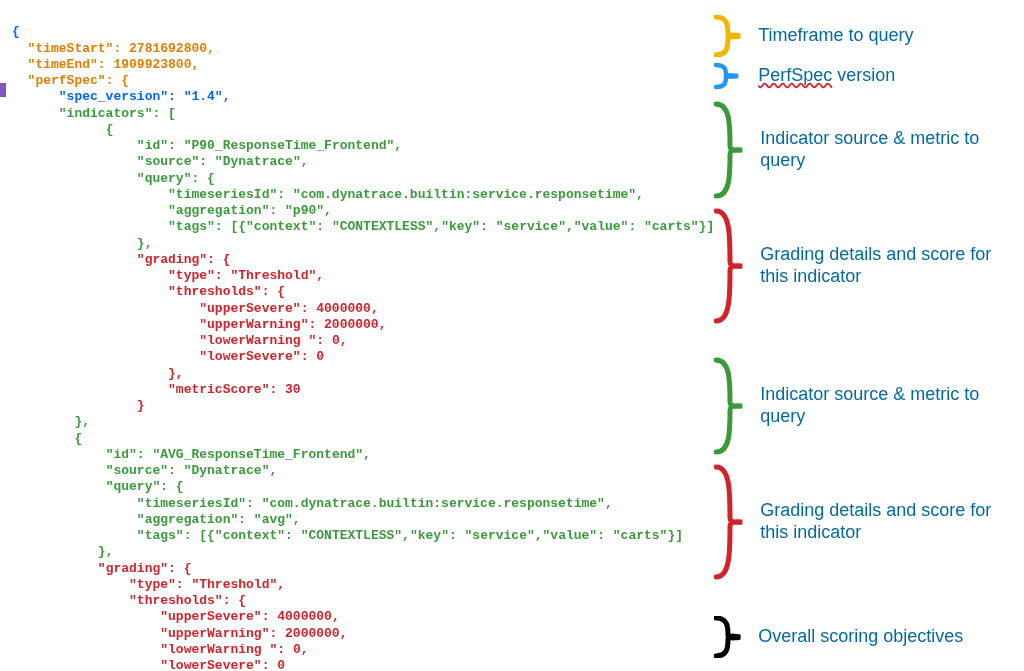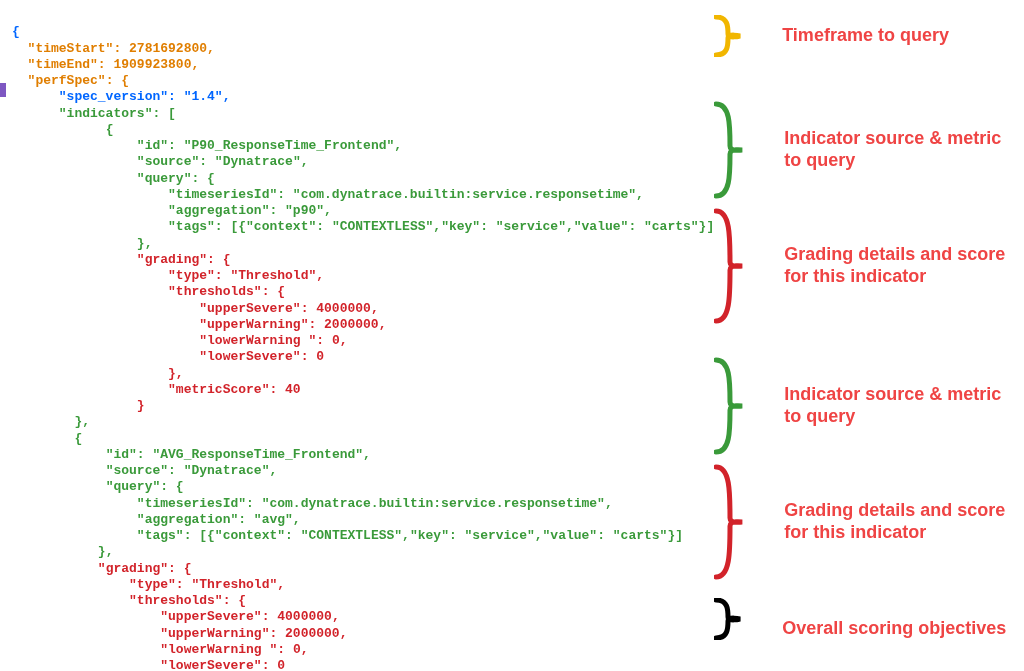--- a/index.html
+++ b/index.html
@@ -29,24 +29,23 @@
   }
   .ann {
     position: absolute;
     left: 0;
     display: flex;
     align-items: center;
   }
   .ann-label {
     font-family: Arial, Helvetica, sans-serif;
     font-size: 18px;
-    font-weight: bold;
-    color: #ef4444;
+    font-weight: normal;
+    color: #0369a1;
     line-height: 1.2;
-    margin-left: 24px;
   }
   .bracket {
     margin-right: 14px;
     flex-shrink: 0;
   }
   .k-blue    { color: #0066ff; font-weight: bold; }
   .k-orange  { color: #e07e00; font-weight: bold; }
   .k-green   { color: #3a9a3a; font-weight: bold; }
   .k-red     { color: #d2232a; font-weight: bold; }
   .underline-wavy {
@@ -85,21 +84,21 @@
                     <span class="k-green">"tags"</span><span class="k-green">: [{</span><span class="k-green">"context"</span><span class="k-green">: "</span><span class="k-green">CONTEXTLESS</span><span class="k-green">",</span><span class="k-green">"key"</span><span class="k-green">: "</span><span class="k-green">service</span><span class="k-green">",</span><span class="k-green">"value"</span><span class="k-green">: "</span><span class="k-green">carts</span><span class="k-green">"}]</span>
                 <span class="k-green">},</span>
                 <span class="k-red">"grading"</span><span class="k-red">: {</span>
                     <span class="k-red">"type"</span><span class="k-red">: "</span><span class="k-red">Threshold</span><span class="k-red">",</span>
                     <span class="k-red">"thresholds"</span><span class="k-red">: {</span>
                         <span class="k-red">"upperSevere"</span><span class="k-red">: </span><span class="k-red">4000000</span><span class="k-red">,</span>
                         <span class="k-red">"upperWarning"</span><span class="k-red">: </span><span class="k-red">2000000</span><span class="k-red">,</span>
                         <span class="k-red">"lowerWarning "</span><span class="k-red">: </span><span class="k-red">0</span><span class="k-red">,</span>
                         <span class="k-red">"lowerSevere"</span><span class="k-red">: </span><span class="k-red">0</span>
                     <span class="k-red">},</span>
-                    <span class="k-red">"metricScore"</span><span class="k-red">: </span><span class="k-red">40</span>
+                    <span class="k-red">"metricScore"</span><span class="k-red">: </span><span class="k-red">30</span>
                 <span class="k-red">}</span>
         <span class="k-green">},</span>
         <span class="k-green">{</span>
             <span class="k-green">"id"</span><span class="k-green">: "</span><span class="k-green">AVG_ResponseTime_Frontend</span><span class="k-green">",</span>
             <span class="k-green">"source"</span><span class="k-green">: "</span><span class="k-green">Dynatrace</span><span class="k-green">",</span>
             <span class="k-green">"query"</span><span class="k-green">: {</span>
                 <span class="k-green">"timeseriesId"</span><span class="k-green">: "</span><span class="k-green">com.dynatrace.builtin:service.responsetime</span><span class="k-green">",</span>
                 <span class="k-green">"aggregation"</span><span class="k-green">: "</span><span class="k-green">avg</span><span class="k-green">",</span>
                 <span class="k-green">"tags"</span><span class="k-green">: [{</span><span class="k-green">"context"</span><span class="k-green">: "</span><span class="k-green">CONTEXTLESS</span><span class="k-green">",</span><span class="k-green">"key"</span><span class="k-green">: "</span><span class="k-green">service</span><span class="k-green">",</span><span class="k-green">"value"</span><span class="k-green">: "</span><span class="k-green">carts</span><span class="k-green">"}]</span>
            <span class="k-green">},</span>
@@ -122,20 +121,28 @@
 
 <div class="annotations">
 
   <div class="ann" style="top:7px;">
     <svg class="bracket" width="30" height="42">
       <path d="M2,2 C14,2 14,12 14,19 C14,24 26,21 26,21 C26,21 14,18 14,23 C14,30 14,40 2,40" stroke="#f1b600" stroke-width="5" fill="none" stroke-linecap="round"></path>
     </svg>
     <div class="ann-label">Timeframe to query</div>
   </div>
 
+  <div class="ann" style="top:54px;">
+    <svg class="bracket" width="30" height="28">
+      <path d="M2,3 C12,3 12,9 12,13 C12,16 24,14 24,14 C24,14 12,12 12,15 C12,19 12,25 2,25" stroke="#2196f3" stroke-width="4.5" fill="none" stroke-linecap="round"></path>
+    </svg>
+    <div class="ann-label">
+      <span class="underline-wavy">PerfSpec</span><span> version</span>
+    </div>
+  </div>
 
   <div class="ann" style="top:92px;">
     <svg class="bracket" width="32" height="100">
       <path d="M2,4 C16,4 16,25 16,46 C16,52 28,50 28,50 C28,50 16,48 16,54 C16,75 16,96 2,96" stroke="#3a9a3a" stroke-width="5" fill="none" stroke-linecap="round"></path>
     </svg>
     <div class="ann-label">Indicator source &amp; metric to query</div>
   </div>
 
   <div class="ann" style="top:198px;">
     <svg class="bracket" width="32" height="120">
@@ -151,21 +158,21 @@
     <div class="ann-label">Indicator source &amp; metric to query</div>
   </div>
 
   <div class="ann" style="top:454px;">
     <svg class="bracket" width="32" height="120">
       <path d="M2,5 C16,5 16,30 16,56 C16,62 28,60 28,60 C28,60 16,58 16,64 C16,90 16,115 2,115" stroke="#d2232a" stroke-width="5" fill="none" stroke-linecap="round"></path>
     </svg>
     <div class="ann-label">Grading details and score for this indicator</div>
   </div>
 
-  <div class="ann" style="top:590px;align-items:flex-end;">
+  <div class="ann" style="top:608px;">
     <svg class="bracket" width="30" height="42">
       <path d="M2,2 C14,2 14,12 14,19 C14,24 26,21 26,21 C26,21 14,18 14,23 C14,30 14,40 2,40" stroke="#000" stroke-width="5" fill="none" stroke-linecap="round"></path>
     </svg>
     <div class="ann-label">Overall scoring objectives</div>
   </div>
 
 </div>
 </div>
 
 </body></html>

